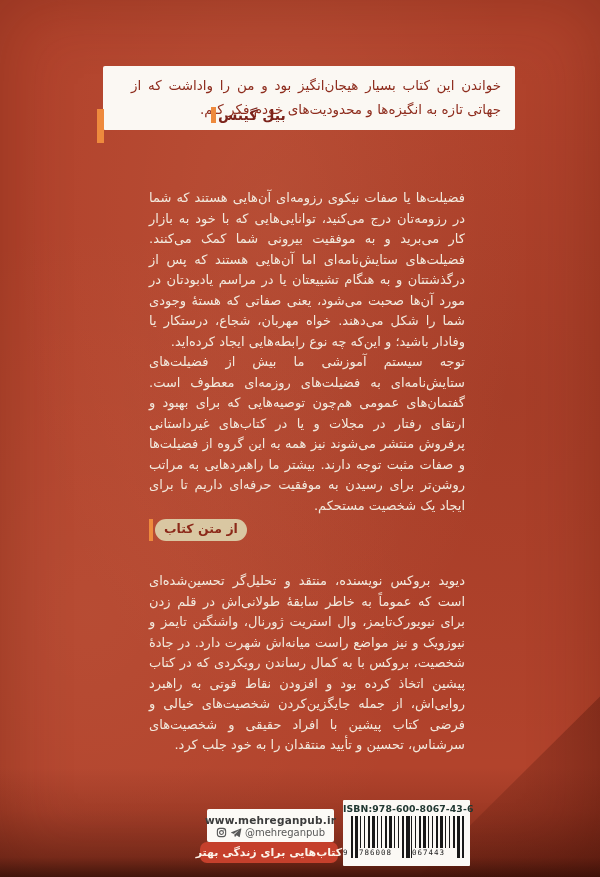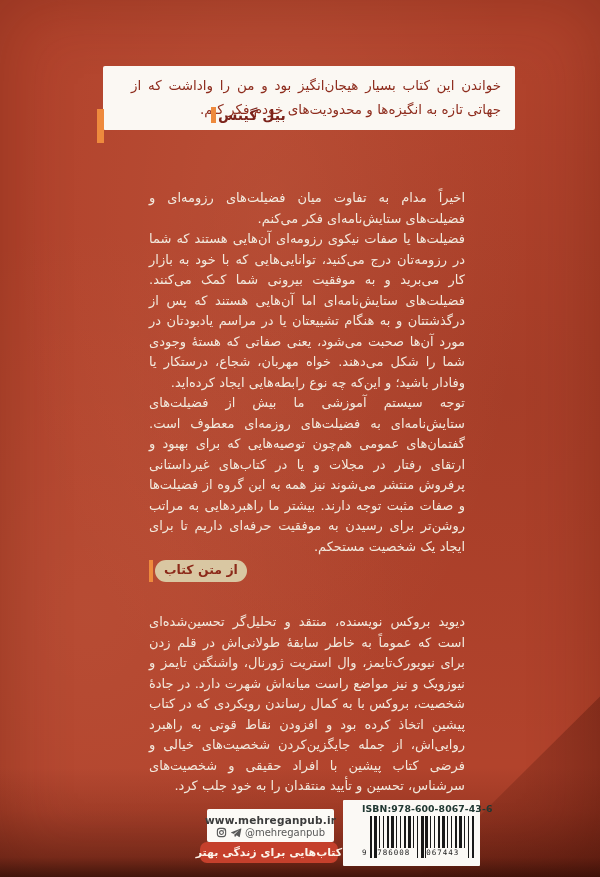--- a/index.html
+++ b/index.html
@@ -47,22 +47,22 @@
     background:#fcfaf6;border-radius:2px;display:flex;flex-direction:column;
     align-items:center;justify-content:center;gap:1px;}
   .website{font-size:10.5px;font-weight:bold;color:#3c3c3c;letter-spacing:0.2px;}
   .social-row{display:flex;align-items:center;gap:3px;font-size:10px;color:#585858;}
   .social-row svg{display:block;}
   .tagline-band{position:absolute;left:200px;top:842px;width:138px;height:21px;
     background:#c5402c;display:flex;align-items:center;justify-content:center;border-radius:7px;}
   .tagline-band span{color:#fdf4ea;font-size:11px;font-weight:bold;direction:rtl;
     white-space:nowrap;}
   
-  .barcode-box{position:absolute;left:343px;top:800px;width:137px;height:66px;
-    background:#fbf9f5;border-radius:1px;box-sizing:border-box;padding:3px 4px 2px 19px;}
+  .barcode-box{position:absolute;left:343px;top:800px;width:127px;height:66px;
+    background:#fbf9f5;border-radius:1px;box-sizing:border-box;padding:3px 4px 2px 0;}
   .isbn{font-size:9.3px;font-weight:bold;color:#203832;text-align:center;
     white-space:nowrap;letter-spacing:0.1px;}
   .bars{position:relative;margin:2px 2px 0 8px;height:42px;
     background:repeating-linear-gradient(90deg,
       #181818 0px,#181818 2px, transparent 2px, transparent 4px,
       #181818 4px,#181818 7px, transparent 7px, transparent 9px,
       #181818 9px,#181818 10px, transparent 10px, transparent 13px,
       #181818 13px,#181818 14px, transparent 14px, transparent 17px);}
   .guard{position:absolute;top:0;width:2px;height:100%;background:#181818;z-index:2;}
   .guard.g-left{left:0;} .guard.g-mid{left:50%;} .guard.g-right{right:0;}
@@ -84,21 +84,20 @@
   <div class="quote-box">
     <div class="quote-accent"></div>
     <p class="quote-text">خواندن این کتاب بسیار هیجان‌انگیز بود و من را واداشت که از جهاتی تازه به انگیزه‌ها و محدودیت‌های خودم فکر کنم.</p>
     <div class="quote-attr-row">
       <span class="attr-tick"></span>
       <span class="quote-attr">بیل گیتس</span>
     </div>
   </div>
 
   <div class="body-block">
-    <p>اخیراً مدام به تفاوت میان فضیلت‌های رزومه‌ای و فضیلت‌های ستایش‌نامه‌ای فکر می‌کنم.</p>
     <p>فضیلت‌ها یا صفات نیکوی رزومه‌ای آن‌هایی هستند که شما در رزومه‌تان درج می‌کنید، توانایی‌هایی که با خود به بازار کار می‌برید و به موفقیت بیرونی شما کمک می‌کنند. فضیلت‌های ستایش‌نامه‌ای اما آن‌هایی هستند که پس از درگذشتتان و به هنگام تشییعتان یا در مراسم یادبودتان در مورد آن‌ها صحبت می‌شود، یعنی صفاتی که هستهٔ وجودی شما را شکل می‌دهند. خواه مهربان، شجاع، درستکار یا وفادار باشید؛ و این‌که چه نوع رابطه‌هایی ایجاد کرده‌اید.</p>
     <p>توجه سیستم آموزشی ما بیش از فضیلت‌های ستایش‌نامه‌ای به فضیلت‌های روزمه‌ای معطوف است. گفتمان‌های عمومی هم‌چون توصیه‌هایی که برای بهبود و ارتقای رفتار در مجلات و یا در کتاب‌های غیرداستانی پرفروش منتشر می‌شوند نیز همه به این گروه از فضیلت‌ها و صفات مثبت توجه دارند. بیشتر ما راهبردهایی به مراتب روشن‌تر برای رسیدن به موفقیت حرفه‌ای داریم تا برای ایجاد یک شخصیت مستحکم.</p>
     <div class="source-row">
       <span class="source-tick"></span>
       <span class="source-label">از متن کتاب</span>
     </div>
     <p class="author-par">دیوید بروکس نویسنده، منتقد و تحلیل‌گر تحسین‌شده‌ای است که عموماً به خاطر سابقهٔ طولانی‌اش در قلم زدن برای نیویورک‌تایمز، وال استریت ژورنال، واشنگتن تایمز و نیوزویک و نیز مواضع راست میانه‌اش شهرت دارد. در جادهٔ شخصیت، بروکس با به کمال رساندن رویکردی که در کتاب پیشین اتخاذ کرده بود و افزودن نقاط قوتی به راهبرد روایی‌اش، از جمله جایگزین‌کردن شخصیت‌های خیالی و فرضی کتاب پیشین با افراد حقیقی و شخصیت‌های سرشناس، تحسین و تأیید منتقدان را به خود جلب کرد.</p>
   </div>
 
   <div class="publisher-box">

